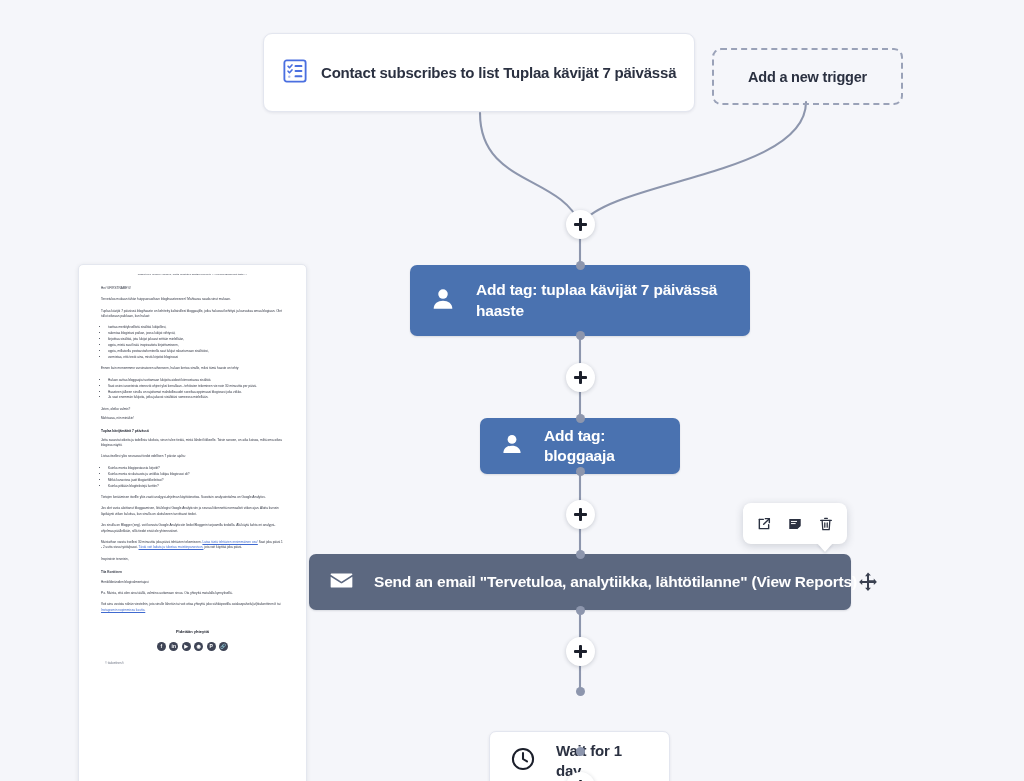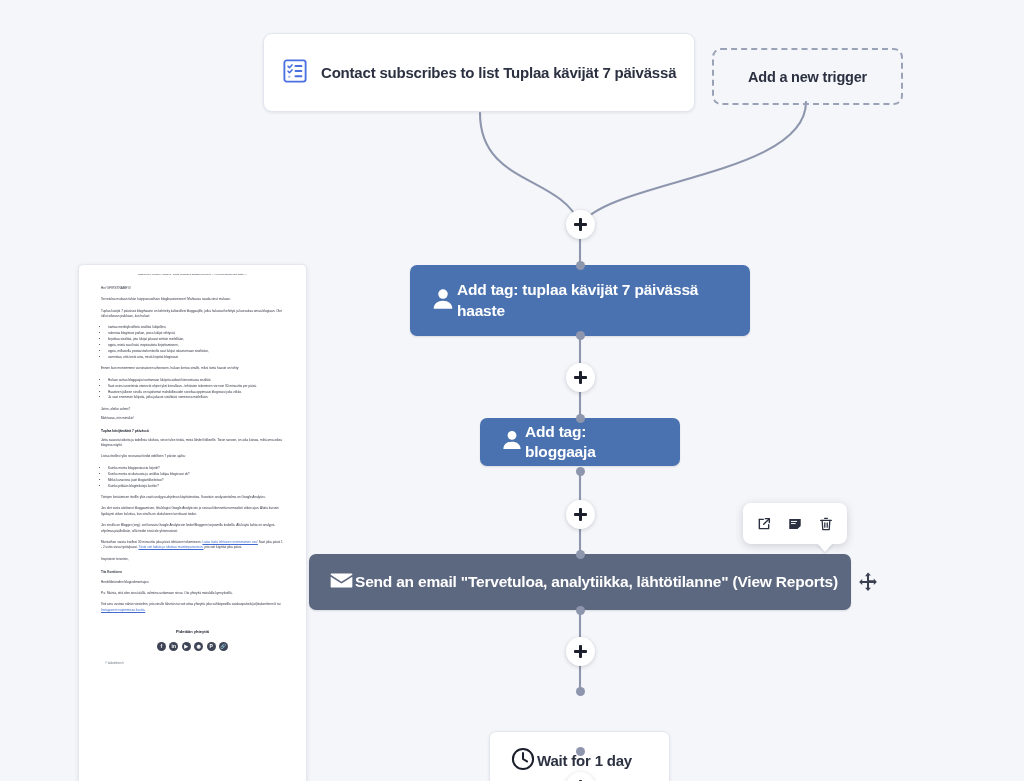--- a/index.html
+++ b/index.html
@@ -63,21 +63,21 @@
   }
   .trigger-card.add .trigger-label { font-size: 14.5px; }
 
   
   .node {
     position: absolute;
     border-radius: 7px;
     display: flex;
     align-items: center;
     padding: 0 20px;
-    gap: 1px;
+    gap: 20px;
   }
   .node-label {
     font-size: 15.5px;
     font-weight: bold;
     letter-spacing: -0.2px;
     line-height: 1.32;
   }
 
   .node.tag {
     background: #4a72b0;
@@ -94,21 +94,21 @@
   .node.wait {
     background: #ffffff;
     border: 1px solid #e3e6ef;
     box-shadow: 0 1px 3px rgba(40,48,70,.09);
     margin-top: 40px;
   }
   .node.wait .node-label { color: #2b3141; font-size: 15px; }
 
   
   #node-tag-1   { left: 410px; top: 265px; width: 340px; height: 71px; }
-  #node-tag-2   { left: 480px; top: 418px; width: 200px; height: 48px; }
+  #node-tag-2   { left: 480px; top: 418px; width: 200px; height: 56px; }
   #node-email   { left: 309px; top: 554px; width: 542px; height: 56px; }
   #node-wait    { left: 489px; top: 691px; width: 181px; height: 60px; }
 
   
   .plus-btn {
     position: absolute;
     width: 29px; height: 29px;
     border-radius: 50%;
     background: #ffffff;
     box-shadow: 0 1px 4px rgba(40,48,70,.22);

